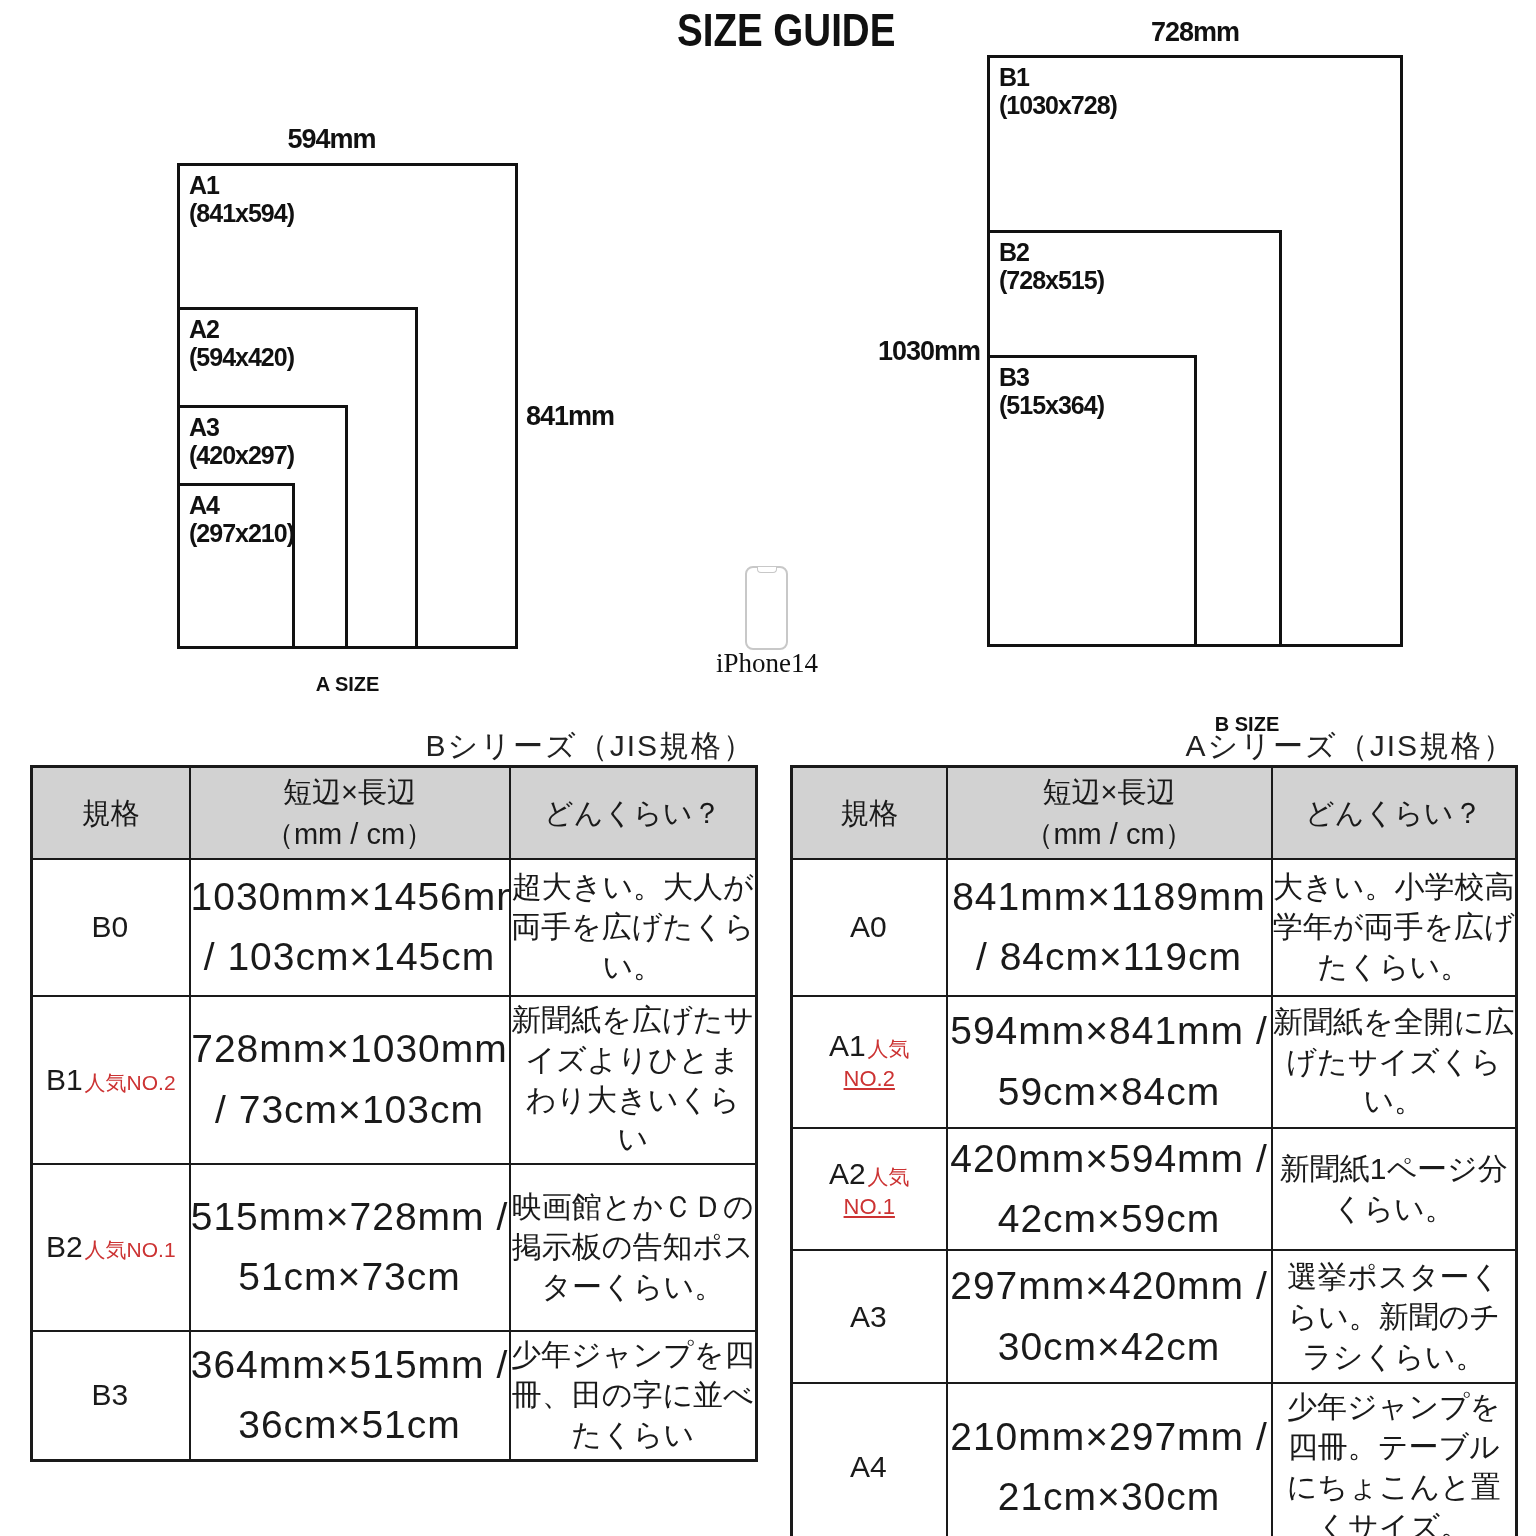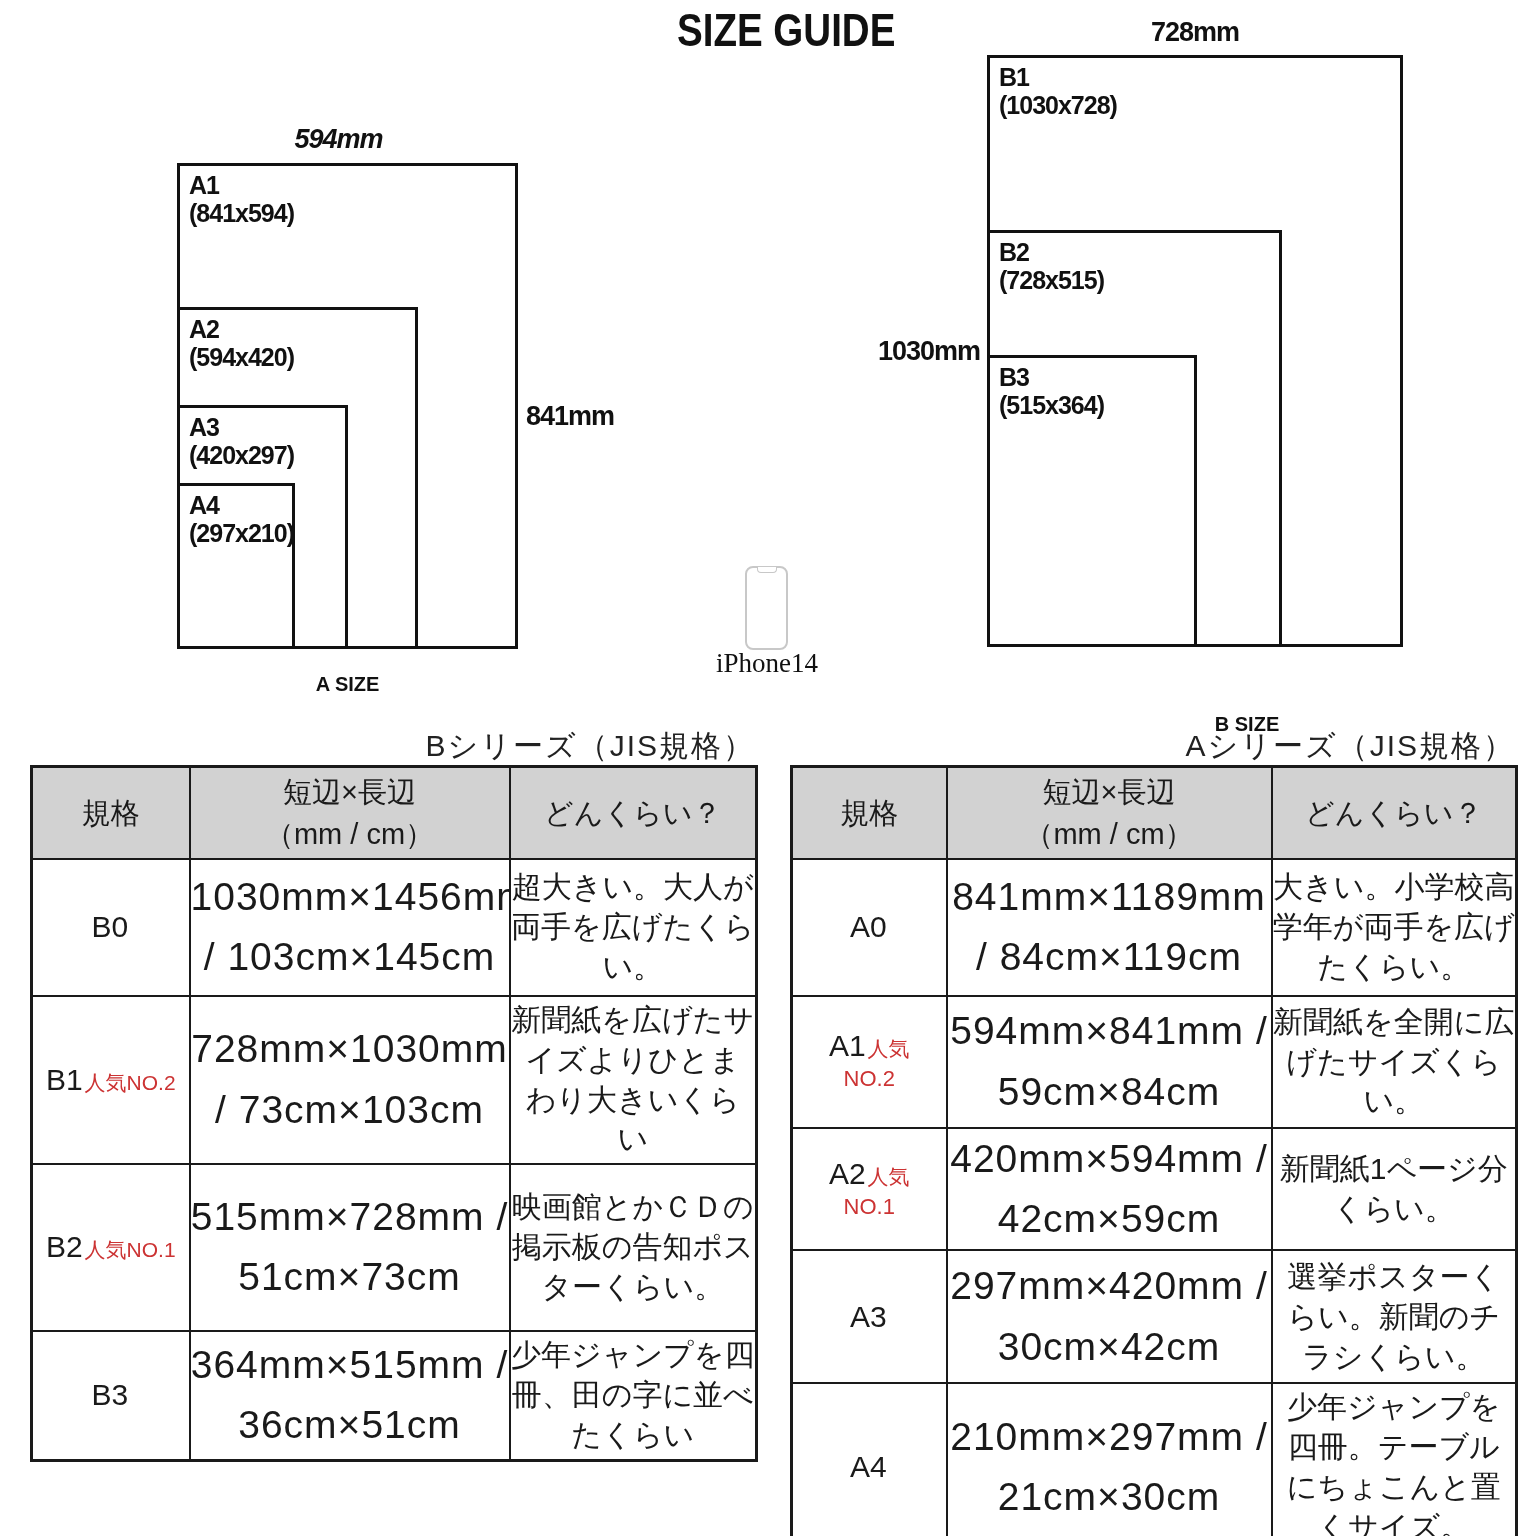--- a/index.html
+++ b/index.html
@@ -34,36 +34,36 @@
   .tbl-title{position:absolute;top:726px;font-size:30px;color:#222;text-align:right;
              letter-spacing:2px;}
   table.sizes{position:absolute;top:765px;border-collapse:collapse;table-layout:fixed;
               background:#fff;border:3px solid #1a1a1a;}
   table.sizes td,table.sizes th{border:2px solid #1a1a1a;vertical-align:middle;
               text-align:center;padding:0;overflow:hidden;}
   table.sizes th{background:#d2d2d2;font-weight:400;font-size:29px;line-height:1.45;
               color:#1a1a1a;}
   .codeline{font-size:30px;line-height:1.2;}
   .badge-inline{color:#cc3333;font-size:21px;margin-left:2px;}
-  .badge-under{color:#cc3333;font-size:22px;line-height:1.4;}
+  .badge-under{color:#cc3333;font-size:22px;line-height:1.4;text-decoration:underline;}
   .dline{display:block;font-size:39px;line-height:1.55;letter-spacing:1px;text-align:center;}
   td.desc{font-size:30px;line-height:1.33;padding:6px 12px;word-break:break-all;
           line-break:strict;text-align:center;}
 </style>
 </head>
 <body>
 
 <div id="page">
 
   <div class="main-title">
     <span>SIZE GUIDE</span>
   </div>
 
   <div>
-    <div class="dim-label dim-center" style="left:168px;top:124px;width:341px;font-style:italic;">594mm</div>
+    <div class="dim-label dim-center" style="left:161px;top:124px;width:341px;">594mm</div>
 
     <div class="paper" style="left:177px;top:163px;width:341px;height:486px;">
       <div class="paper-label">
         <span>A1</span>
         <span>(841x594)</span>
       </div>
     </div>
     <div class="paper" style="left:177px;top:307px;width:241px;height:342px;">
       <div class="paper-label">
         <span>A2</span>

